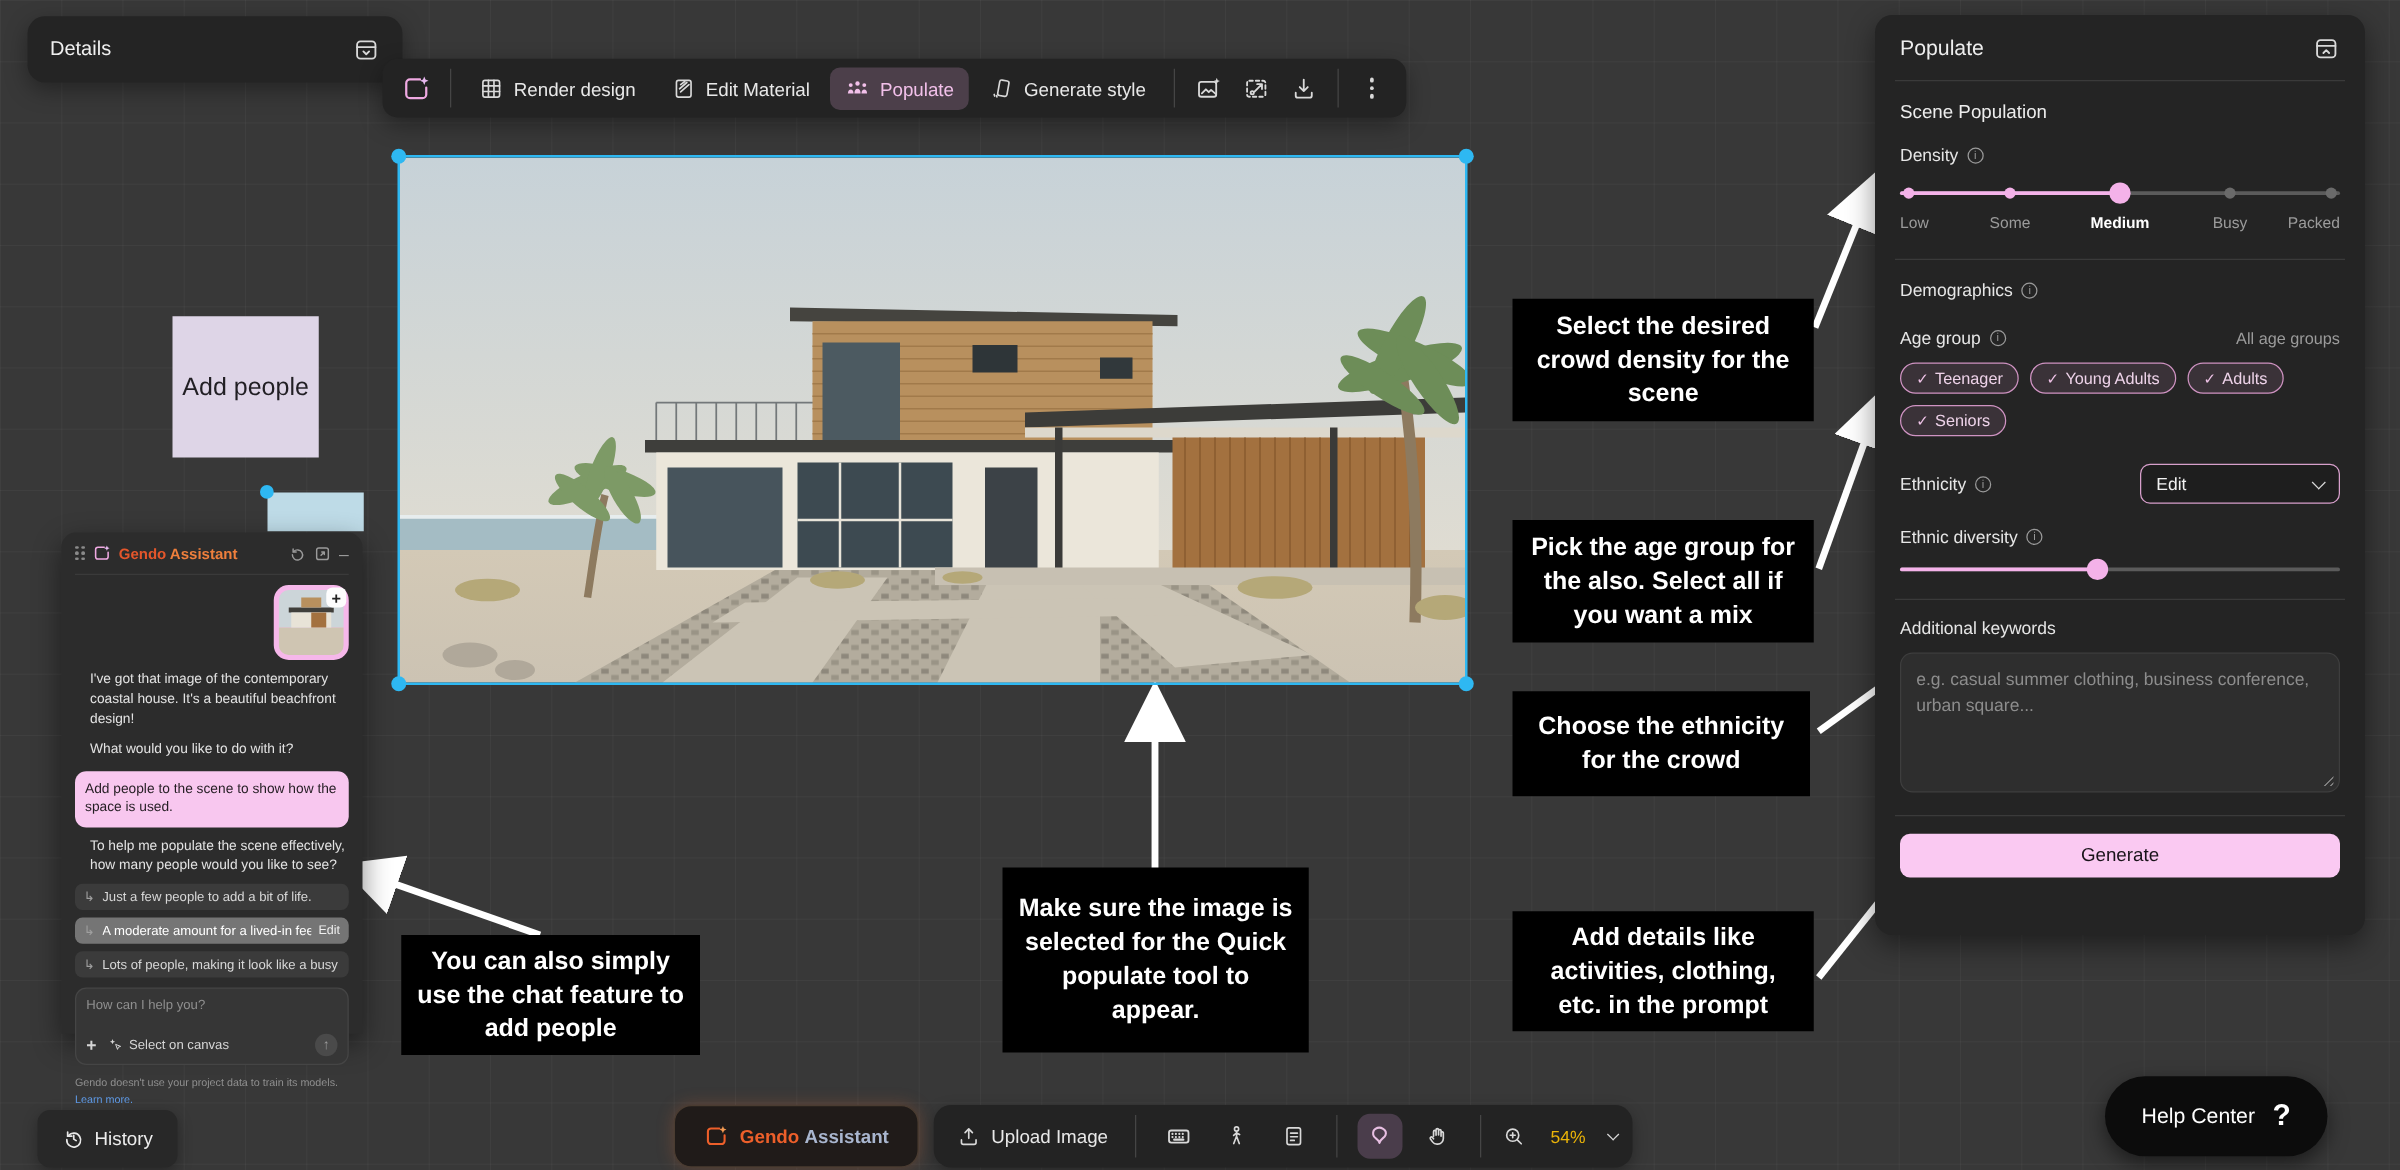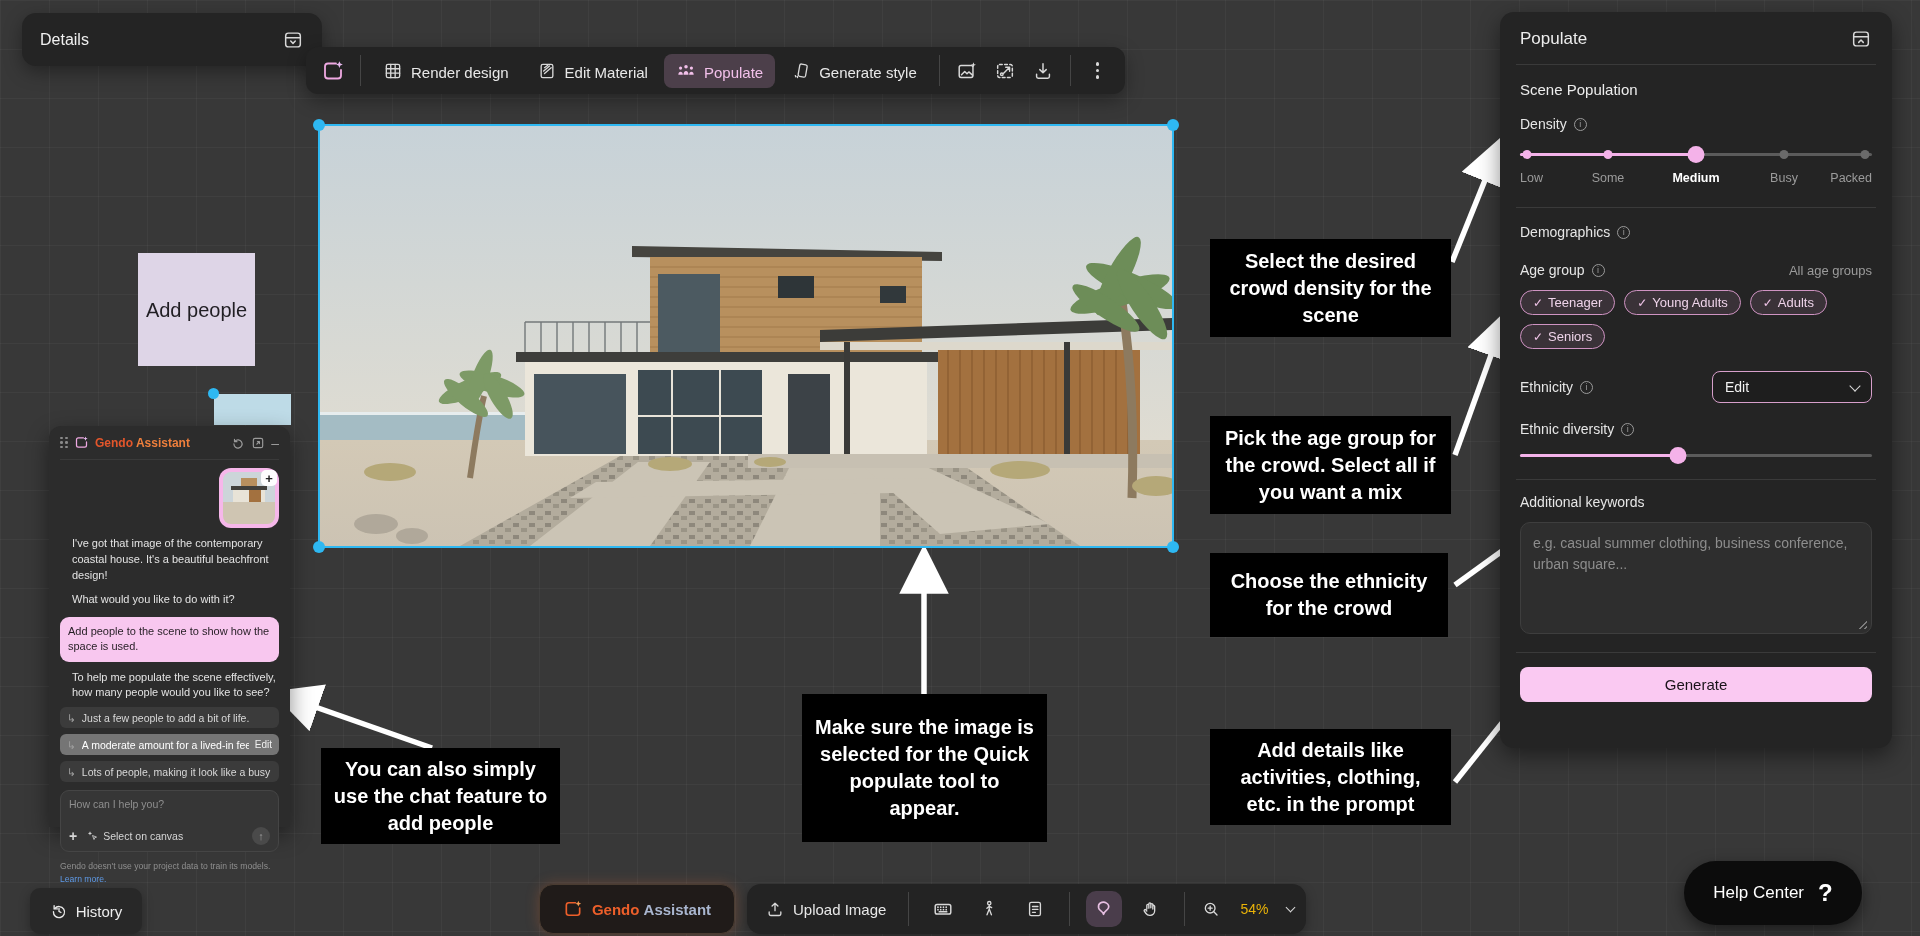--- a/index.html
+++ b/index.html
@@ -562,21 +562,21 @@
   <div class="kwbox">
     <textarea placeholder="e.g. casual summer clothing, business conference, urban square..." style=""></textarea>
     <div class="rsz"></div>
   </div>
 
   <div class="hdivider" style="margin:18px -4px 0;"></div>
   <div class="genbtn">Generate</div>
 </div>
 
 <div class="callout" style="left:1210px; top:239px; width:241px; height:98px;">Select the desired crowd density for the scene</div>
-<div class="callout" style="left:1210px; top:416px; width:241px; height:98px;">Pick the age group for the crowd. Select all if you want a mix</div>
+<div class="callout" style="left:1210px; top:416px; width:241px; height:98px;">Pick the age group for the also. Select all if you want a mix</div>
 <div class="callout" style="left:1210px; top:553px; width:238px; height:84px;">Choose the ethnicity for the crowd</div>
 <div class="callout" style="left:1210px; top:729px; width:241px; height:96px;">Add details like activities, clothing, etc. in the prompt</div>
 <div class="callout" style="left:802px; top:694px; width:245px; height:148px;">Make sure the image is selected for the Quick populate tool to appear.</div>
 <div class="callout" style="left:321px; top:748px; width:239px; height:96px;">You can also simply use the chat feature to add people</div>
 
 <div id="history" class="abs">
   <svg class="ic" width="18" height="18" viewBox="0 0 24 24">
     <g fill="none" stroke="#e8e8e8" stroke-width="1.8" stroke-linecap="round">
         <path d="M5.5 4.8v4.4h4.4"></path>
         <path d="M6.4 8.6A7.4 7.4 0 1 1 4.6 13"></path>

